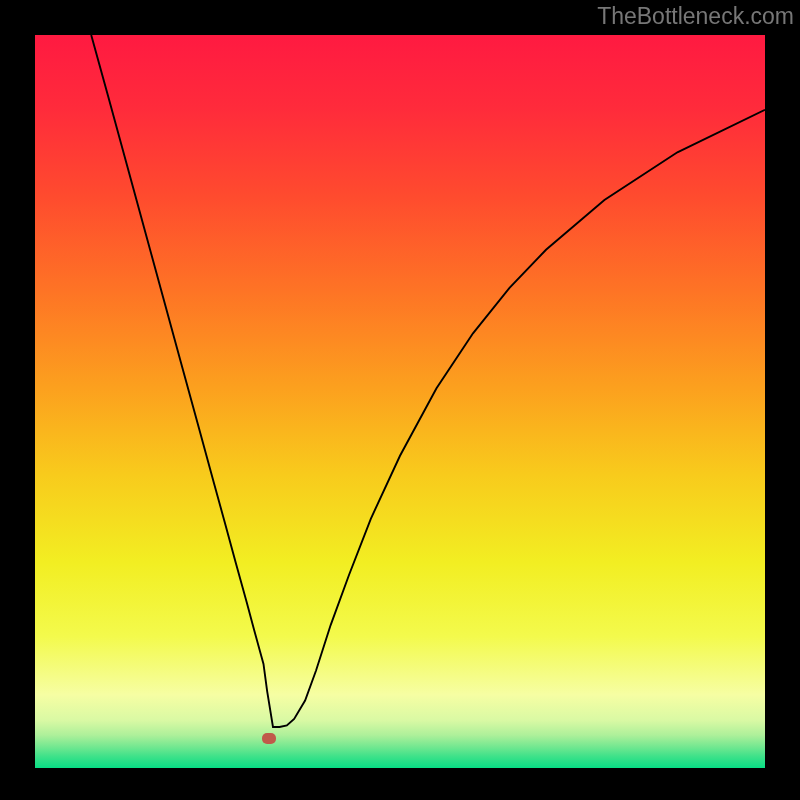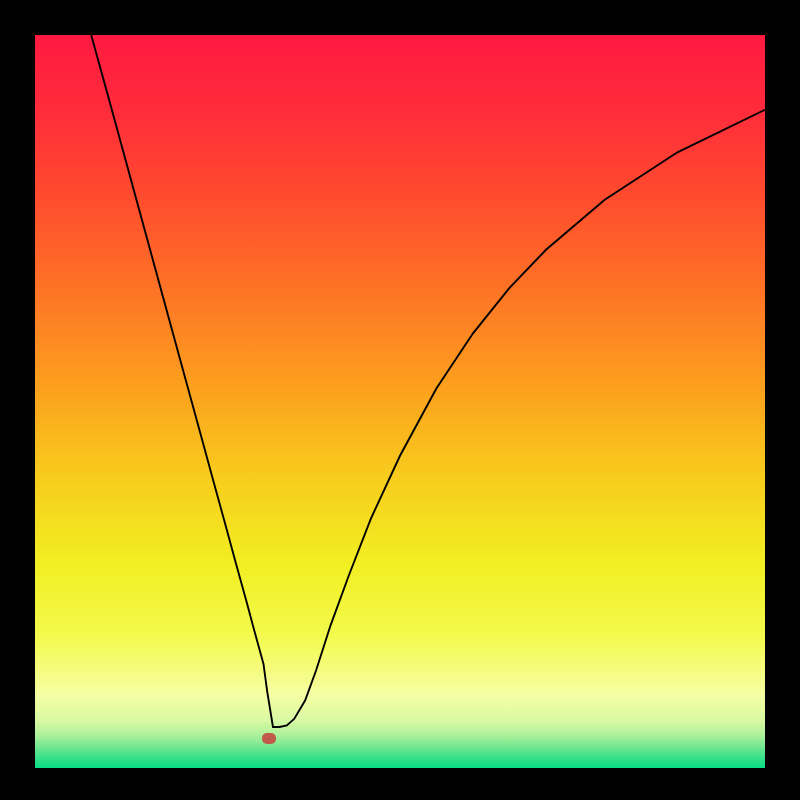--- a/index.html
+++ b/index.html
@@ -83,14 +83,15 @@
     </svg>
 
     <svg class="curve" width="730" height="733" viewBox="0 0 1000 1000" preserveAspectRatio="none">
       <path id="curve-path" d="M 77.00 0.00 L 100.00 83.00 L 125.00 174.00 L 150.00 265.00 L 175.00 356.00 L 200.00 447.00 L 225.00 538.00 L 245.00 611.00 L 260.00 665.00 L 275.00 720.00 L 290.00 774.00 L 300.00 811.00 L 308.00 840.00 L 313.00 858.00 L 318.00 895.00 L 326.00 944.00 L 335.00 944.00 L 345.00 942.00 L 355.00 933.00 L 370.00 908.00 L 385.00 867.00 L 405.00 805.00 L 430.00 737.00 L 460.00 660.00 L 500.00 574.00 L 550.00 482.00 L 600.00 407.00 L 650.00 345.00 L 700.00 293.00 L 780.00 225.00 L 880.00 160.00 L 1000.00 102.00" fill="none" stroke="#000000" stroke-width="2.6"></path>
     </svg>
 
     <div class="marker" id="marker" style="left: 227.33px; top: 697.947px;"></div>
 
   </div>
 
+  <div class="watermark">TheBottleneck.com</div>
 
 </div>
 
 </body></html>

